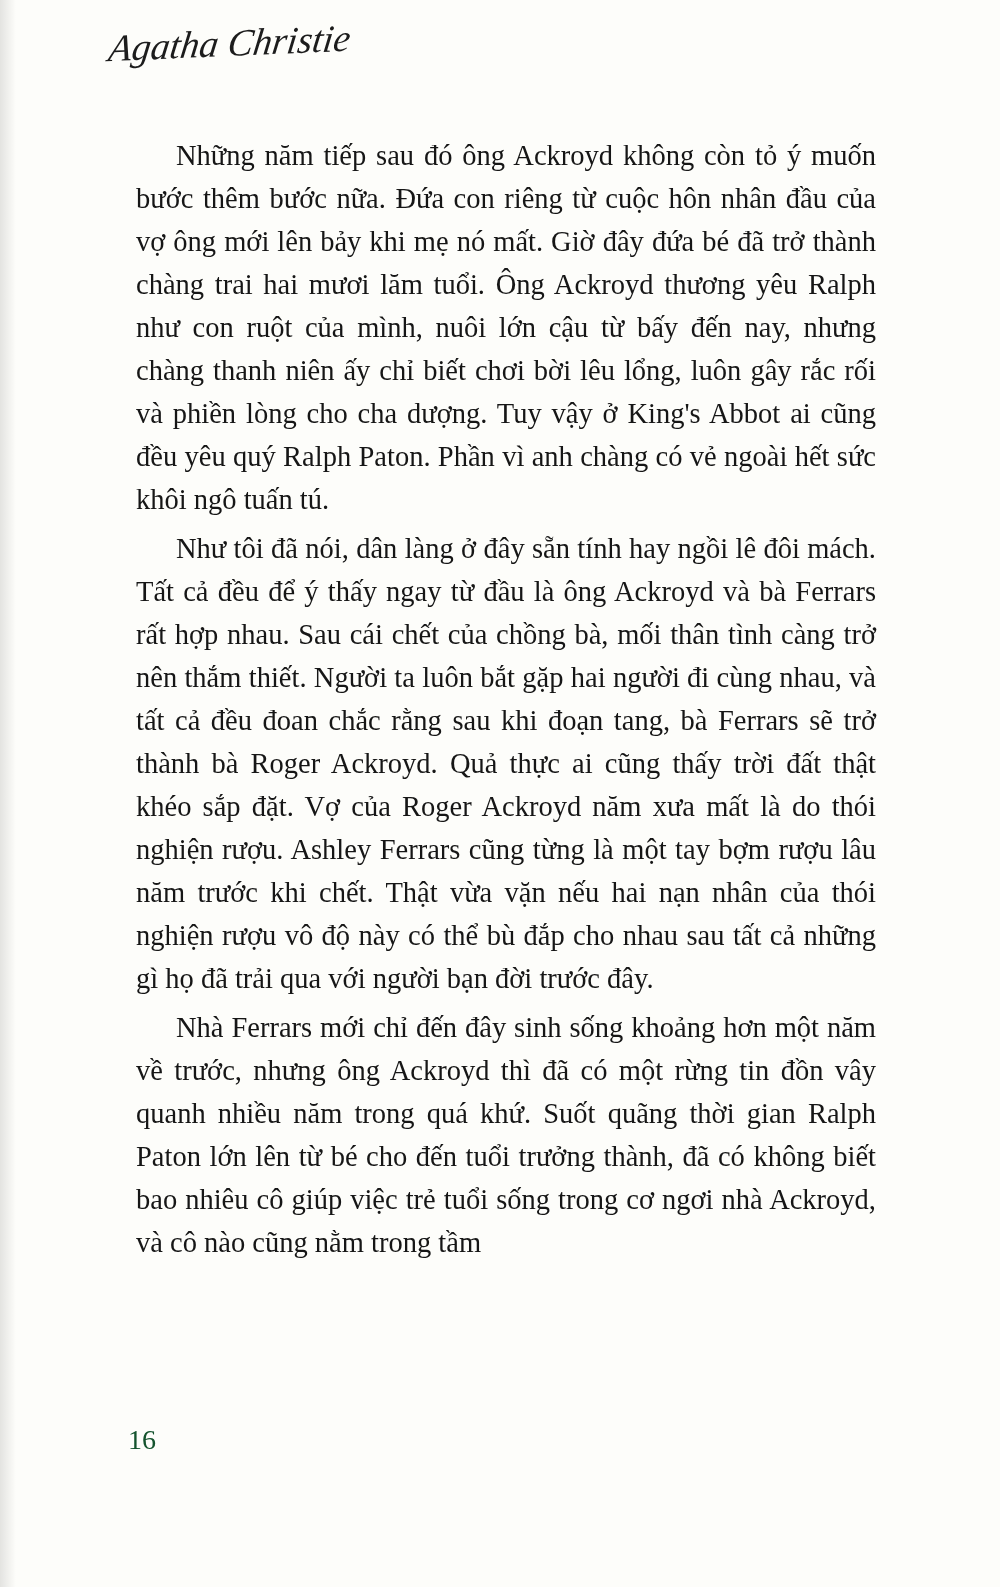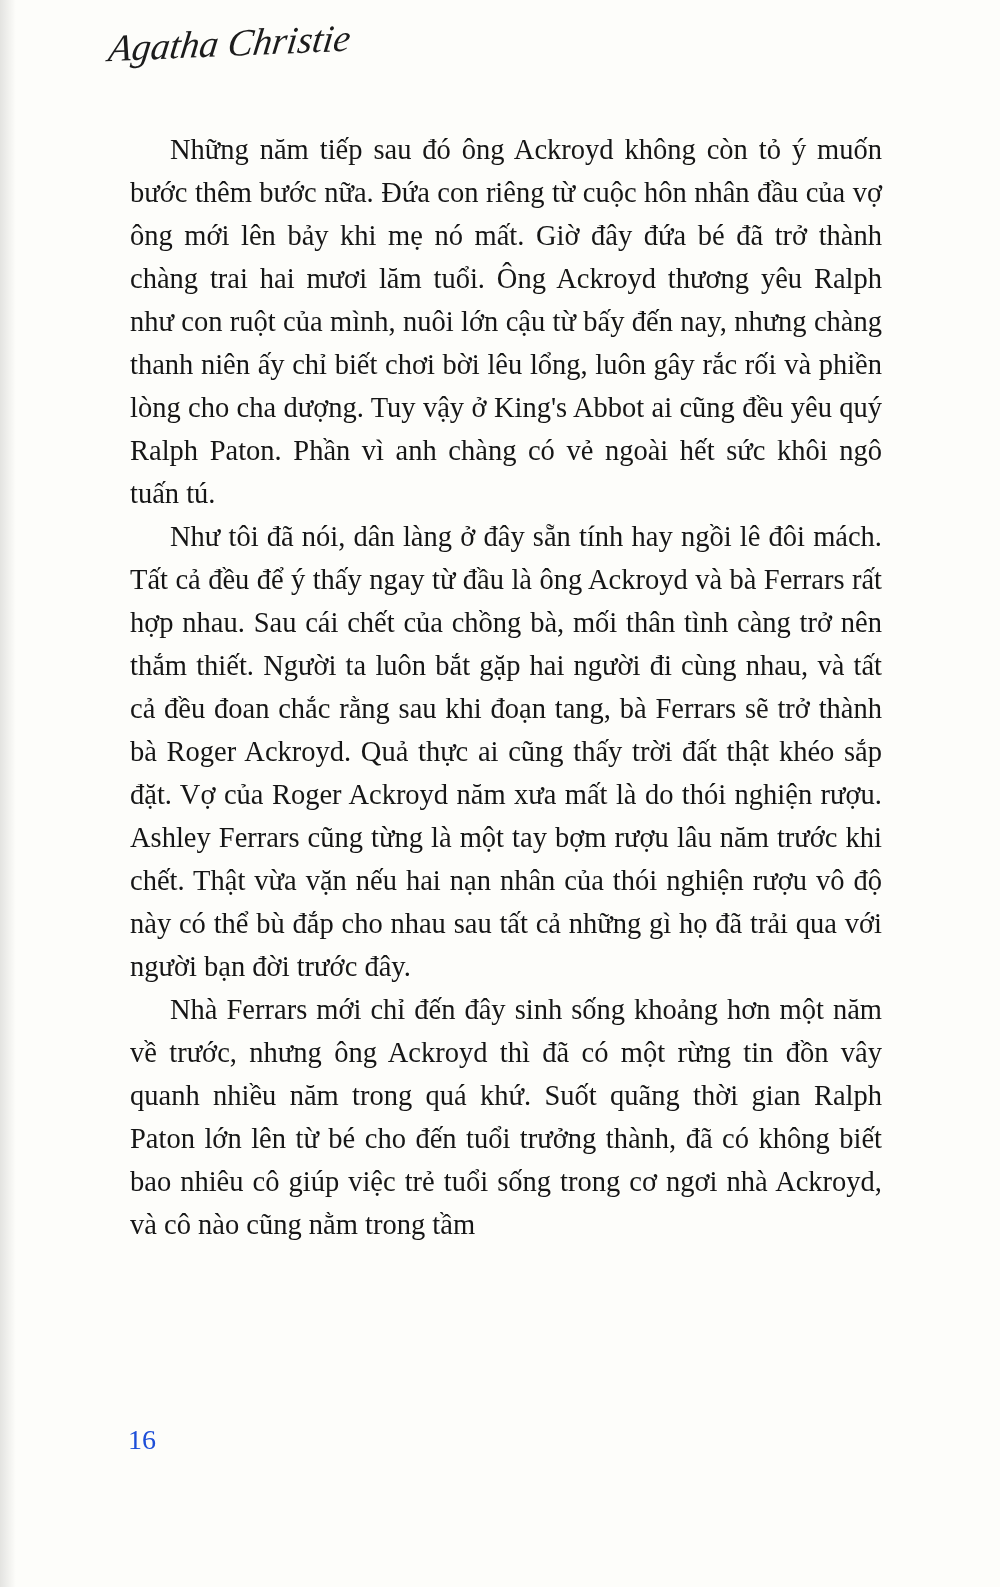--- a/index.html
+++ b/index.html
@@ -43,31 +43,31 @@
     position: absolute;
     left: 130px;
     top: 128px;
     width: 752px;
     font-size: 28.5px;
     line-height: 43px;
     text-align: justify;
     text-justify: inter-word;
   }
   .textblock p {
-    margin: 0;
+    margin: 6px;
     padding: 0;
     text-indent: 40px;
     font-family: Liberation Serif, serif;
   }
   .pagenum {
     position: absolute;
     left: 128px;
     top: 1424px;
     font-size: 28px;
-    color: #1d4ed8;
+    color: #14532d;
   }
 </style>
 </head>
 <body>
 
 <div class="page">
 
   <div class="signature">Agatha Christie</div>
 
   <div class="textblock">

